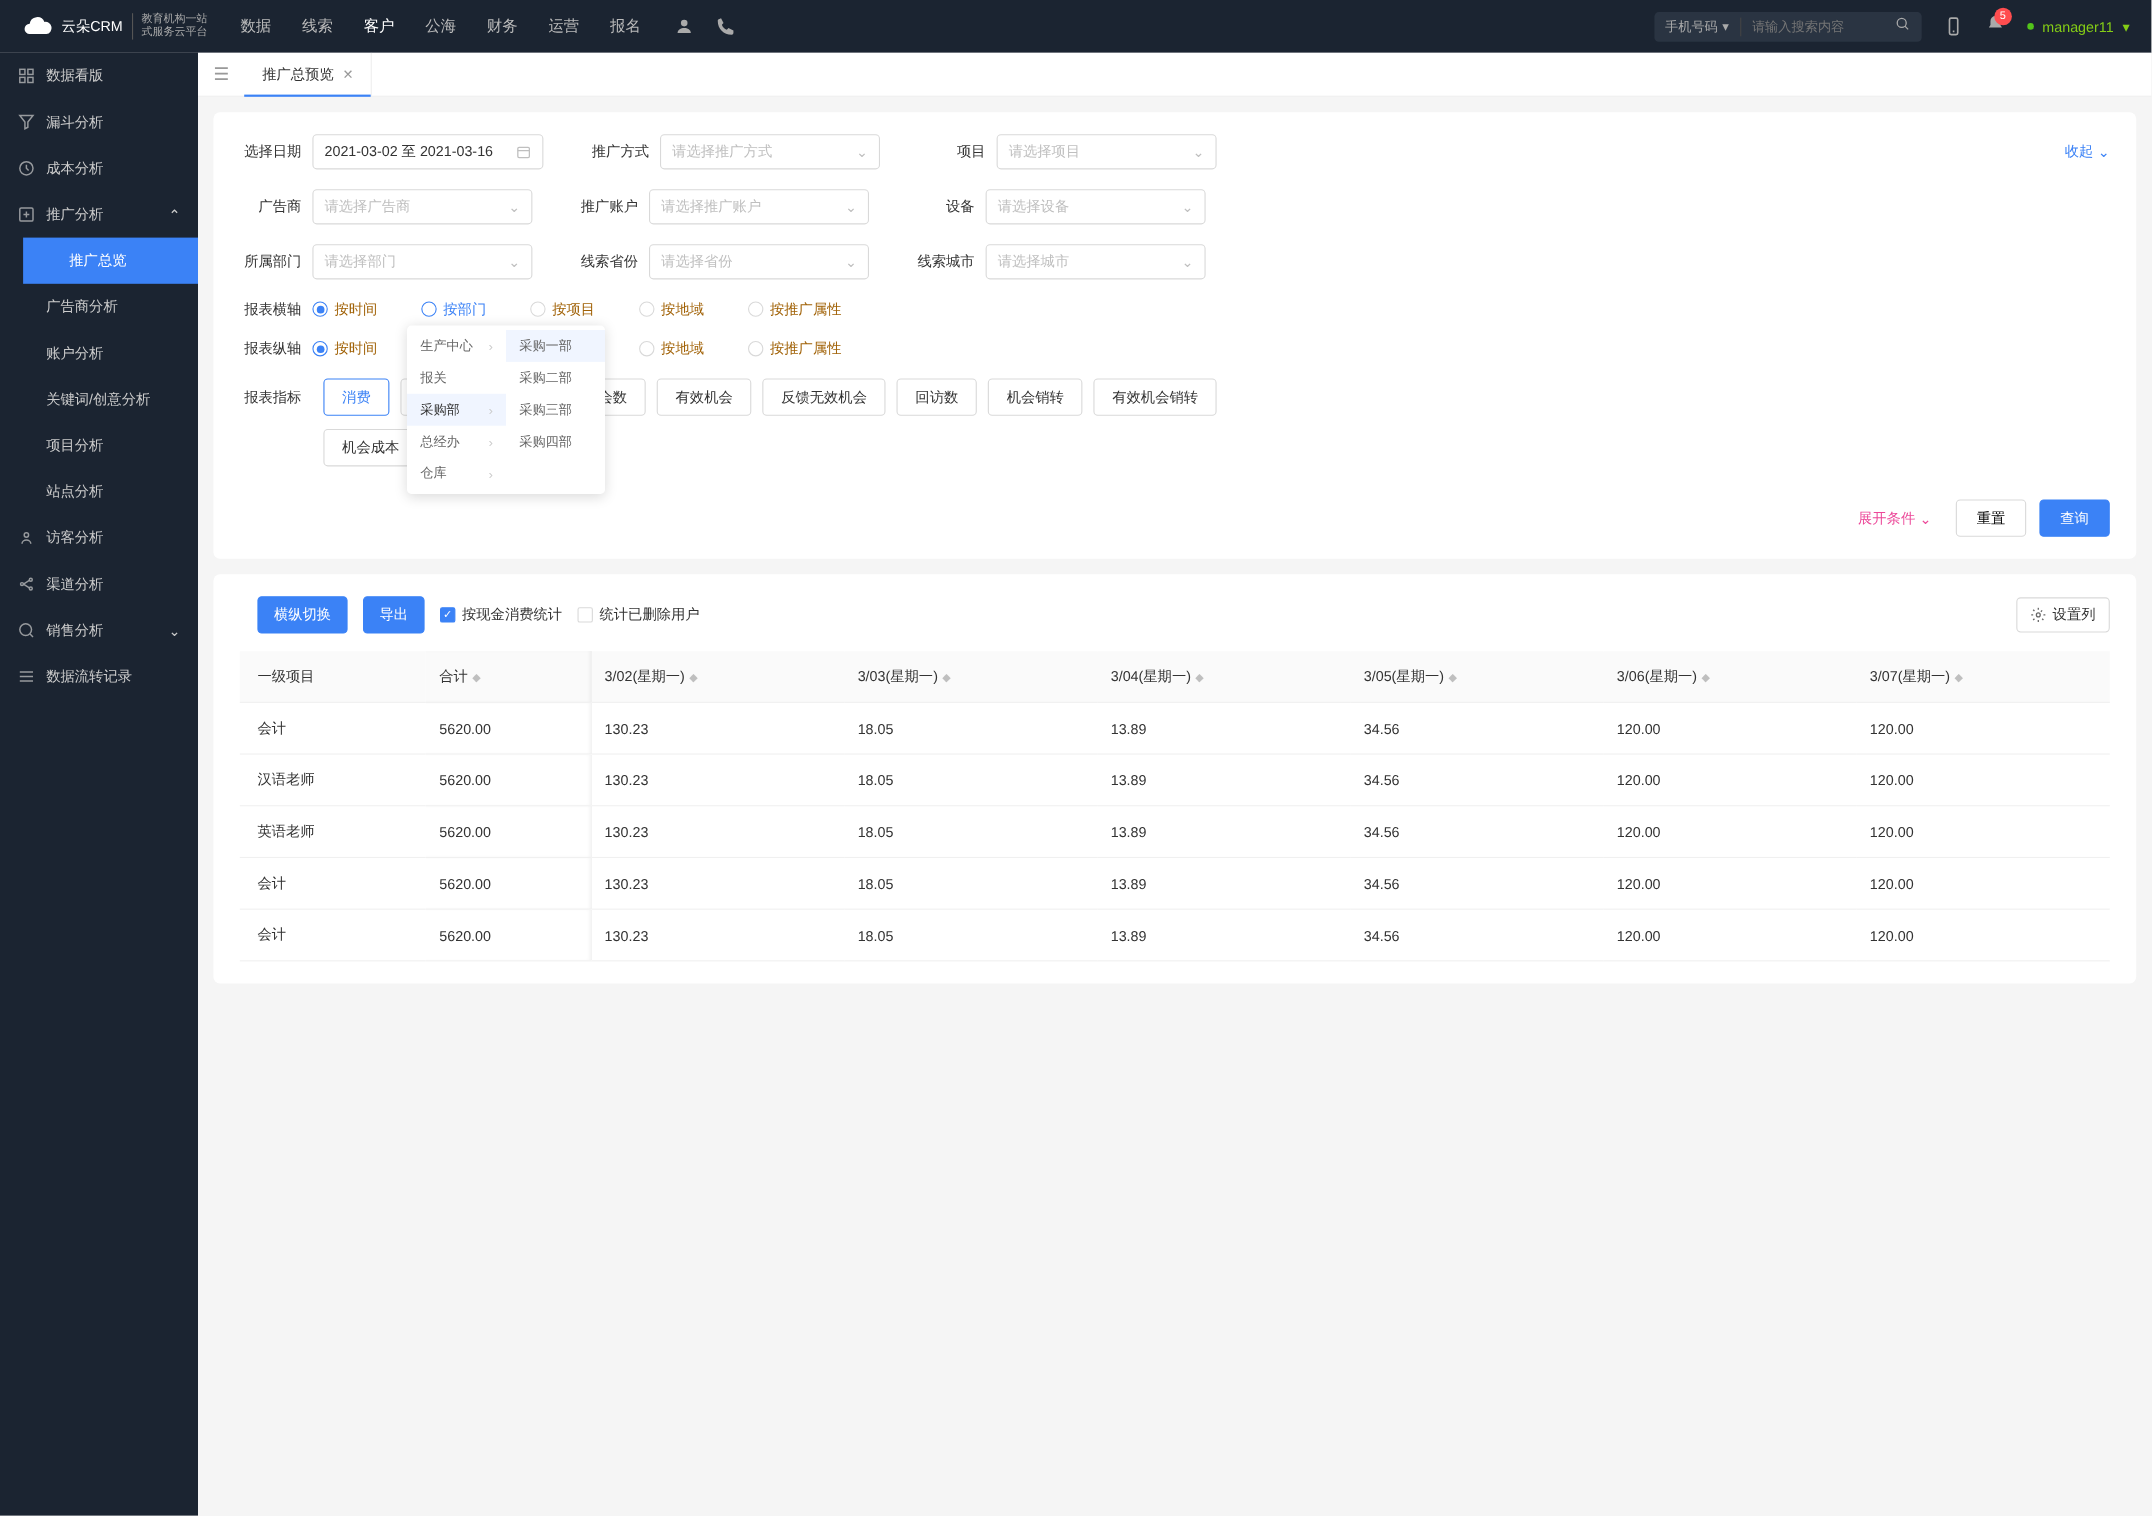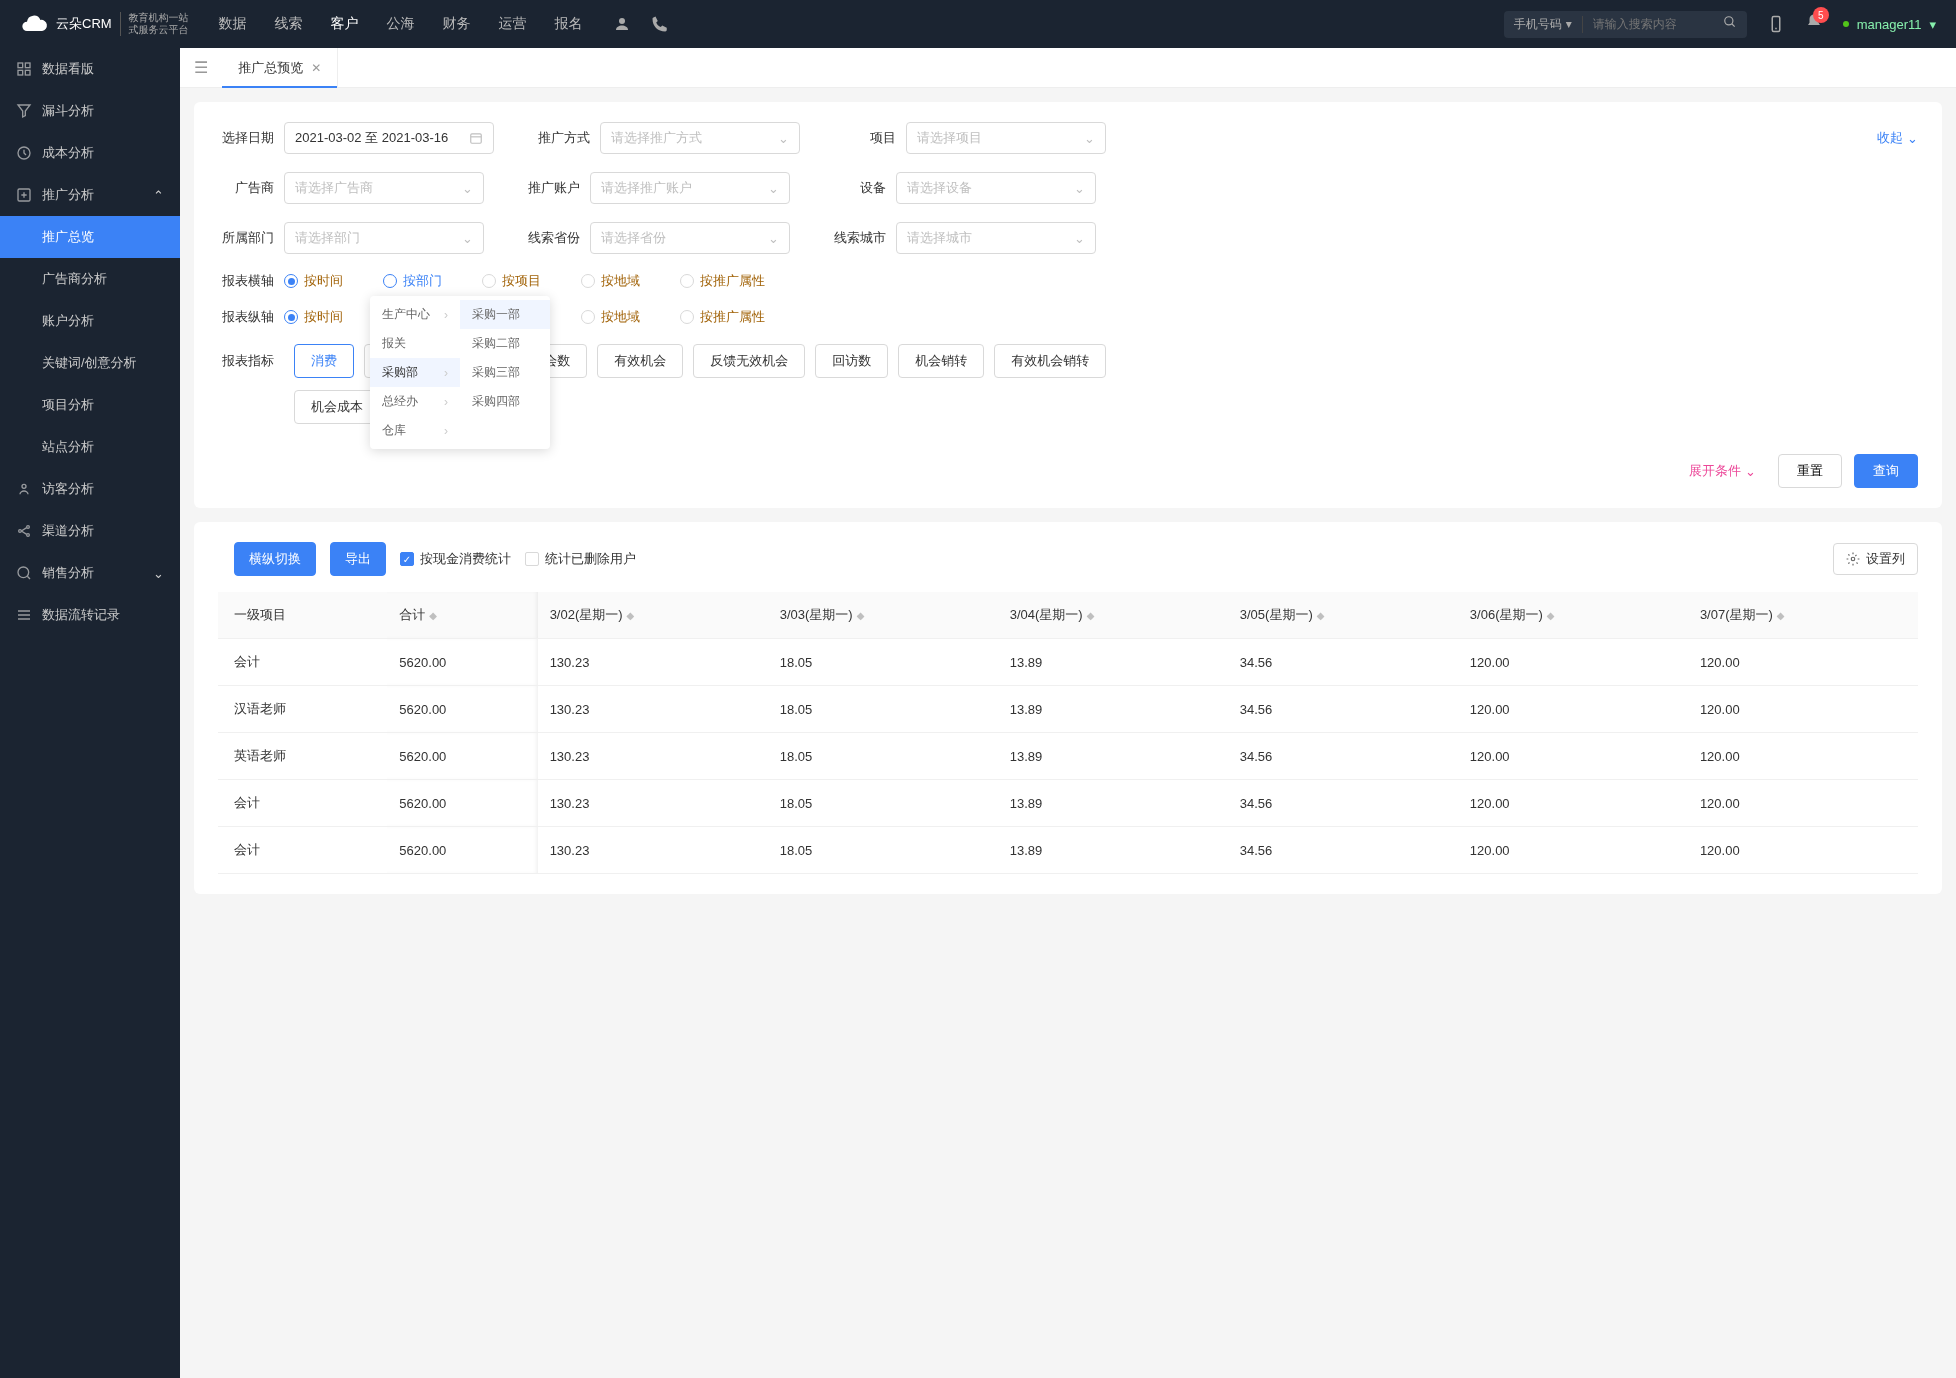--- a/index.html
+++ b/index.html
@@ -14,26 +14,26 @@
 .nav-item.active { color: #fff; }
 .header-icons { display: flex; gap: 20px; align-items: center; margin-left: 30px; }
 .header-icon { color: #aaa; font-size: 18px; cursor: pointer; }
 .header-right { margin-left: auto; display: flex; align-items: center; gap: 20px; }
 .search-group { display: flex; align-items: center; background: #2a3442; border-radius: 4px; height: 27px; }
 .search-select { color: #aaa; font-size: 12px; padding: 0 10px; border-right: 1px solid #444; display: flex; align-items: center; gap: 4px; }
 .search-input { background: transparent; border: none; color: #fff; padding: 0 10px; width: 130px; font-size: 12px; outline: none; }
 .search-btn { padding: 0 10px; color: #aaa; cursor: pointer; }
 .bell-wrap { position: relative; }
 .badge { position: absolute; top: -6px; right: -6px; background: #ff4d4f; color: #fff; border-radius: 50%; width: 16px; height: 16px; font-size: 10px; display: flex; align-items: center; justify-content: center; }
-.user-info { display: flex; align-items: center; gap: 8px; color: #86efac; font-size: 13px; }
+.user-info { display: flex; align-items: center; gap: 8px; color: #84cc16; font-size: 13px; }
 .status-dot { width: 6px; height: 6px; background: #52c41a; border-radius: 50%; }
 .main { display: flex; height: calc(100vh - 48px); }
 .sidebar { width: 180px; background: #1b2431; color: #ccc; overflow-y: auto; flex-shrink: 0; }
 .side-item { display: flex; align-items: center; padding: 12px 16px; font-size: 13px; cursor: pointer; gap: 10px; }
-.side-item.active { background: #3b82f6; color: #fff; }
+.side-item.active { background: #3b82f6; color: #fff; margin-left: 21px; }
 .side-sub { padding-left: 42px; }
 .side-icon { width: 16px; height: 16px; opacity: 0.7; }
 .side-chev { margin-left: auto; }
 .content { flex: 1; background: #f5f5f5; overflow-y: auto; }
 .tabs-bar { background: #fff; display: flex; align-items: center; height: 40px; border-bottom: 1px solid #eee; }
 .hamburger { padding: 0 14px; color: #999; cursor: pointer; }
 .tab { padding: 0 16px; height: 40px; display: flex; align-items: center; gap: 8px; font-size: 13px; color: #666; border-right: 1px solid #eee; position: relative; }
 .tab.active { color: #333; }
 .tab.active::after { content: ''; position: absolute; bottom: 0; left: 0; right: 0; height: 2px; background: #3b82f6; }
 .tab-close { color: #999; font-size: 12px; cursor: pointer; }

